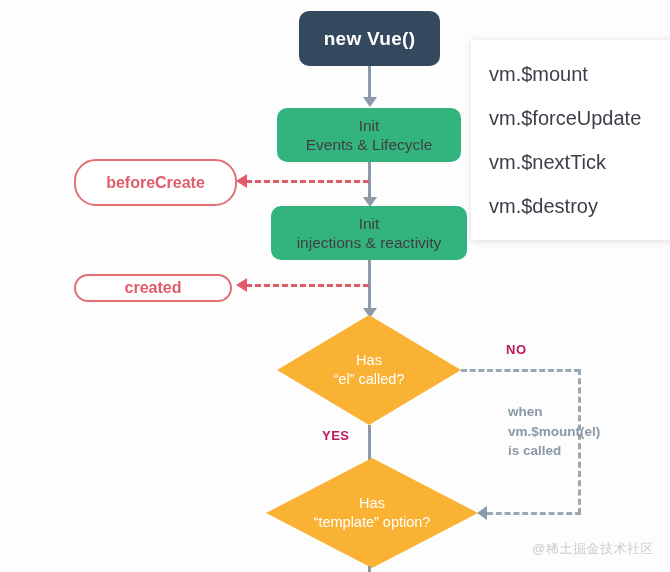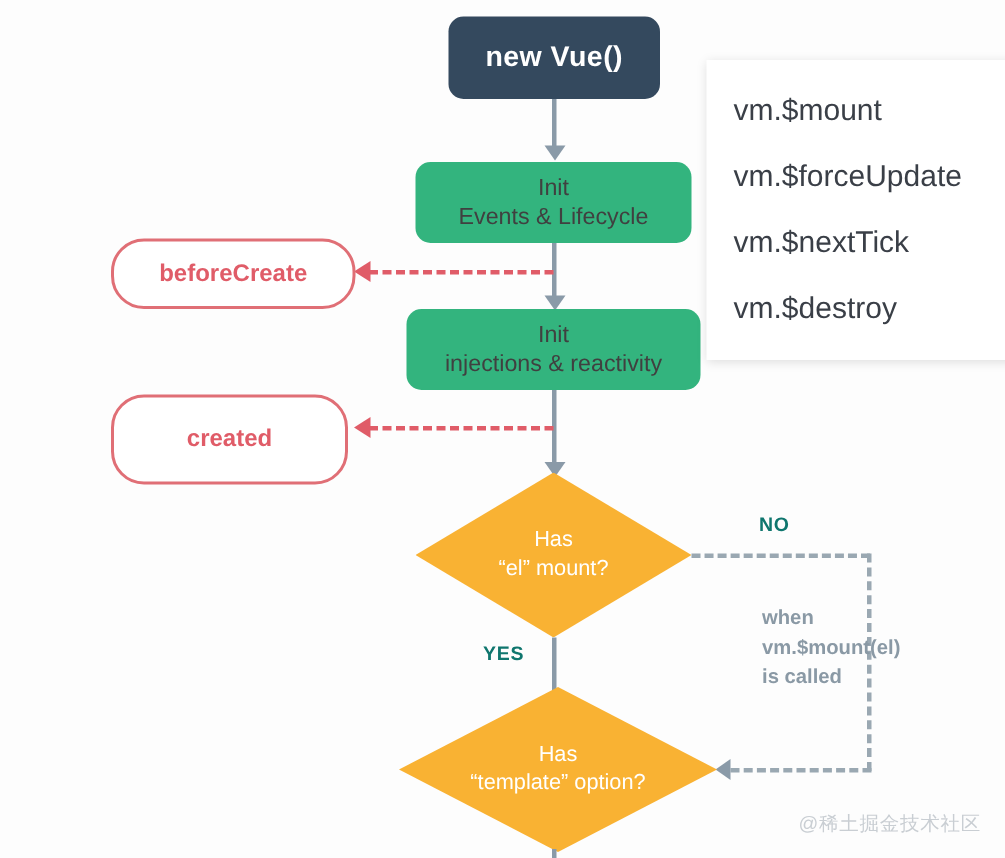--- a/index.html
+++ b/index.html
@@ -120,21 +120,21 @@
   }
   .dash-grey-v {
     position: absolute;
     width: 0;
     border-left: 3px dashed #9aa8b2;
   }
 
   
   .flow-label {
     position: absolute;
-    color: #0f766e;
+    color: #be185d;
     font-size: 13px;
     font-weight: bold;
     letter-spacing: .5px;
   }
   .note-block {
     position: absolute;
     color: #8a99a5;
     font-size: 13.5px;
     font-weight: bold;
     line-height: 1.45;
@@ -200,29 +200,29 @@
     <span class="l1">Init</span>
     <span class="l2">injections &amp; reactivity</span>
   </div>
 
   <div class="vline" style="left:368px; top:260px; height:55px;"></div>
   <div class="arrow-down" style="left:362.5px; top:308px;"></div>
 
   <div class="dash-red" style="left:246px; top:284px; width:123px;"></div>
   <div class="arrow-left-red" style="left:236px; top:278px;"></div>
 
-  <div class="node node-hook" style="left:74px; top:263px; width:158px; height:60px;">
+  <div class="node node-hook" style="left:74px; top:274px; width:158px; height:28px;">
     <span>created</span>
   </div>
 
   <div class="diamond-wrap" style="left:277px; top:315px; width:184px; height:110px;">
     <div class="diamond-shape"></div>
     <div class="diamond-label">
       <span>Has</span>
-      <span>“el” mount?</span>
+      <span>“el” called?</span>
     </div>
   </div>
 
   <div class="vline" style="left:368px; top:425px; height:52px;"></div>
   <div class="arrow-down" style="left:362.5px; top:470px;"></div>
   <div class="flow-label" style="left:322px; top:428px;">YES</div>
 
   <div class="dash-grey-h" style="left:461px; top:369px; width:119px;"></div>
   <div class="dash-grey-v" style="left:578px; top:369px; height:145px;"></div>
   <div class="dash-grey-h" style="left:487px; top:512px; width:94px;"></div>

